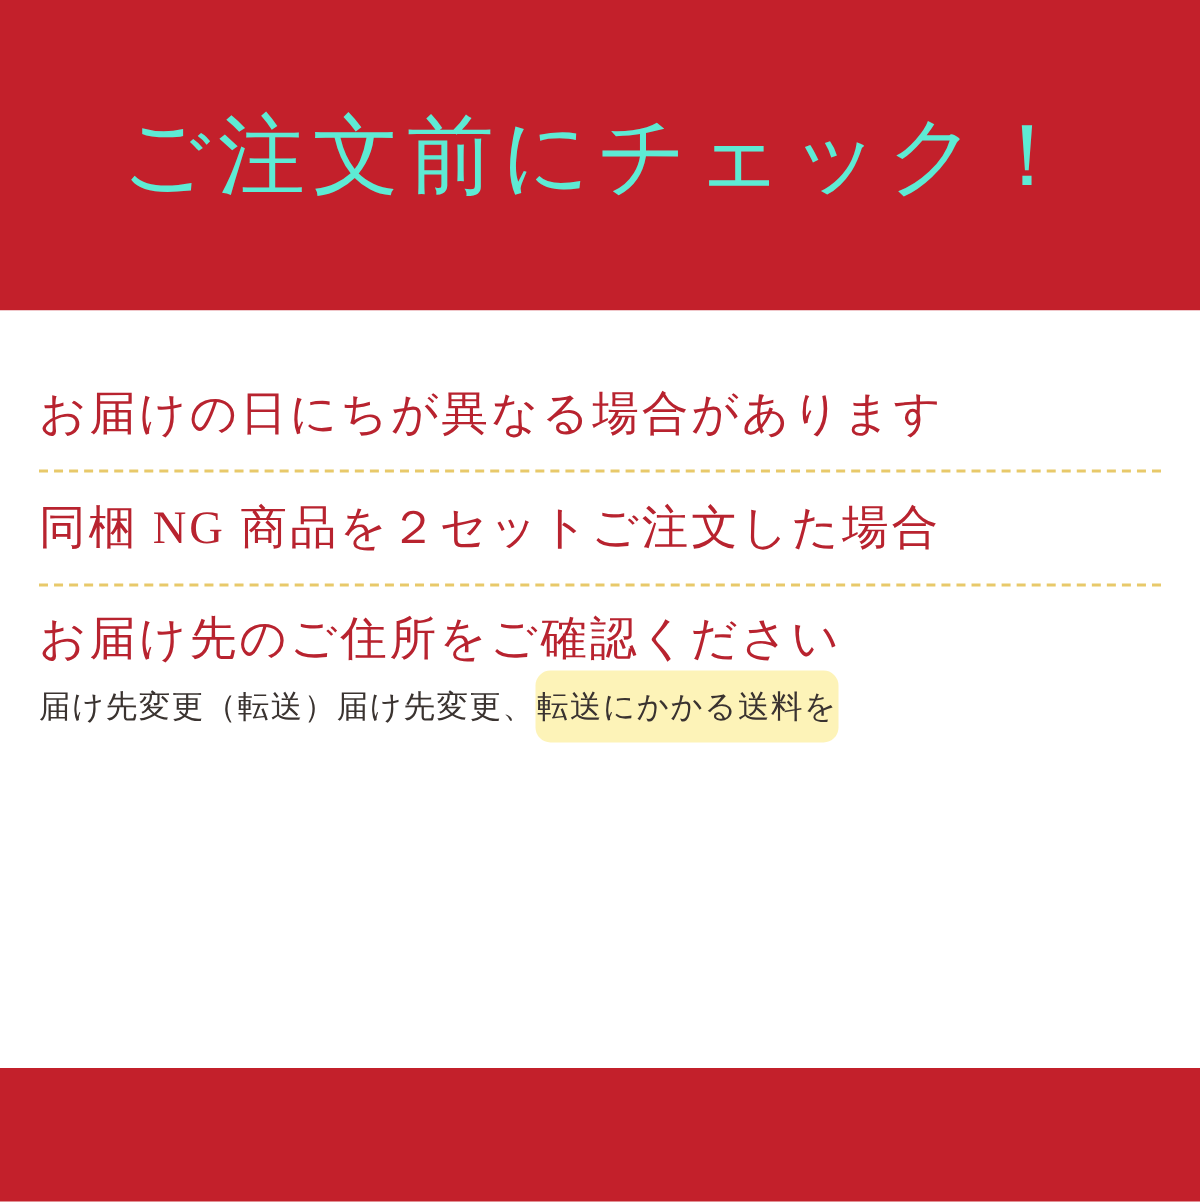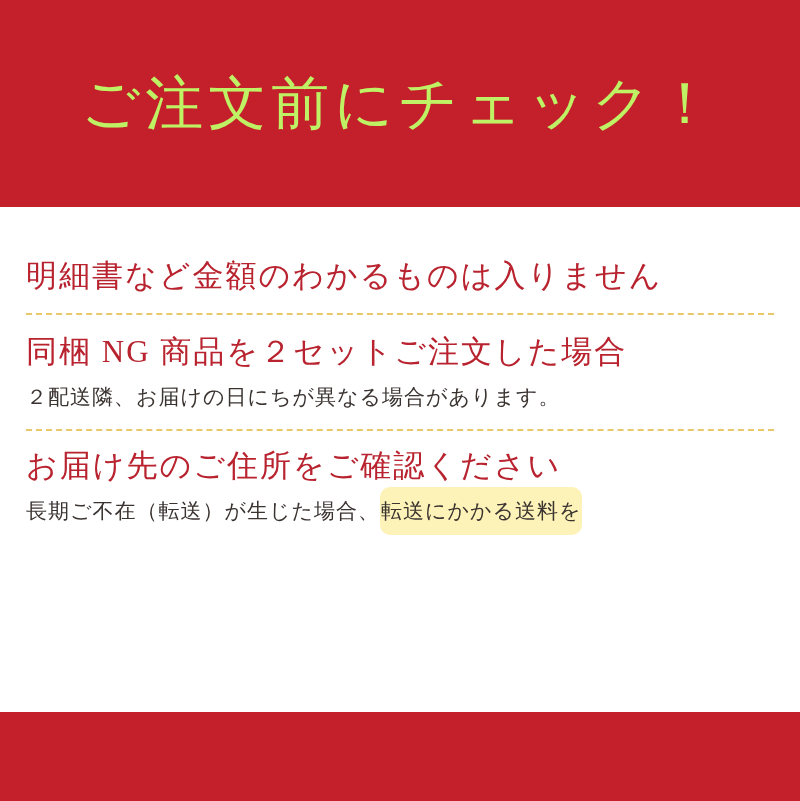--- a/index.html
+++ b/index.html
@@ -26,21 +26,21 @@
     left: 0;
     top: 0;
     width: 800px;
     height: 207px;
     background: #c3202b;
     display: flex;
     align-items: center;
     justify-content: center;
   }
   .banner-title {
-    color: #bef264;
+    color: #5eead4;
     font-size: 58px;
     letter-spacing: 5px;
     font-weight: normal;
     white-space: nowrap;
     font-family: "Liberation Serif", "DejaVu Serif", serif;
   }
   
   .body-area {
     position: absolute;
     left: 0;
@@ -102,34 +102,33 @@
 
 <div class="page">
 
   <div class="banner">
     <div class="banner-title">ご注文前にチェック！</div>
   </div>
 
   <div class="body-area">
 
     <div class="section s1">
-      <div class="heading">明細書など金額のわかるものは入りません</div>
+      <div class="heading">お届けの日にちが異なる場合があります</div>
     </div>
 
     <div class="divider"></div>
 
     <div class="section s2">
       <div class="heading">同梱 NG 商品を２セットご注文した場合</div>
-      <div class="subtext">２配送隣、お届けの日にちが異なる場合があります。</div>
     </div>
 
     <div class="divider"></div>
 
     <div class="section s3">
       <div class="heading">お届け先のご住所をご確認ください</div>
-      <div class="subtext"><span>長期ご不在（転送）が生じた場合、</span><span class="hl">転送にかかる送料を</span></div>
+      <div class="subtext"><span>届け先変更（転送）届け先変更、</span><span class="hl">転送にかかる送料を</span></div>
     </div>
 
   </div>
 
   <div class="footer-bar"></div>
 
 </div>
 
 </body></html>

